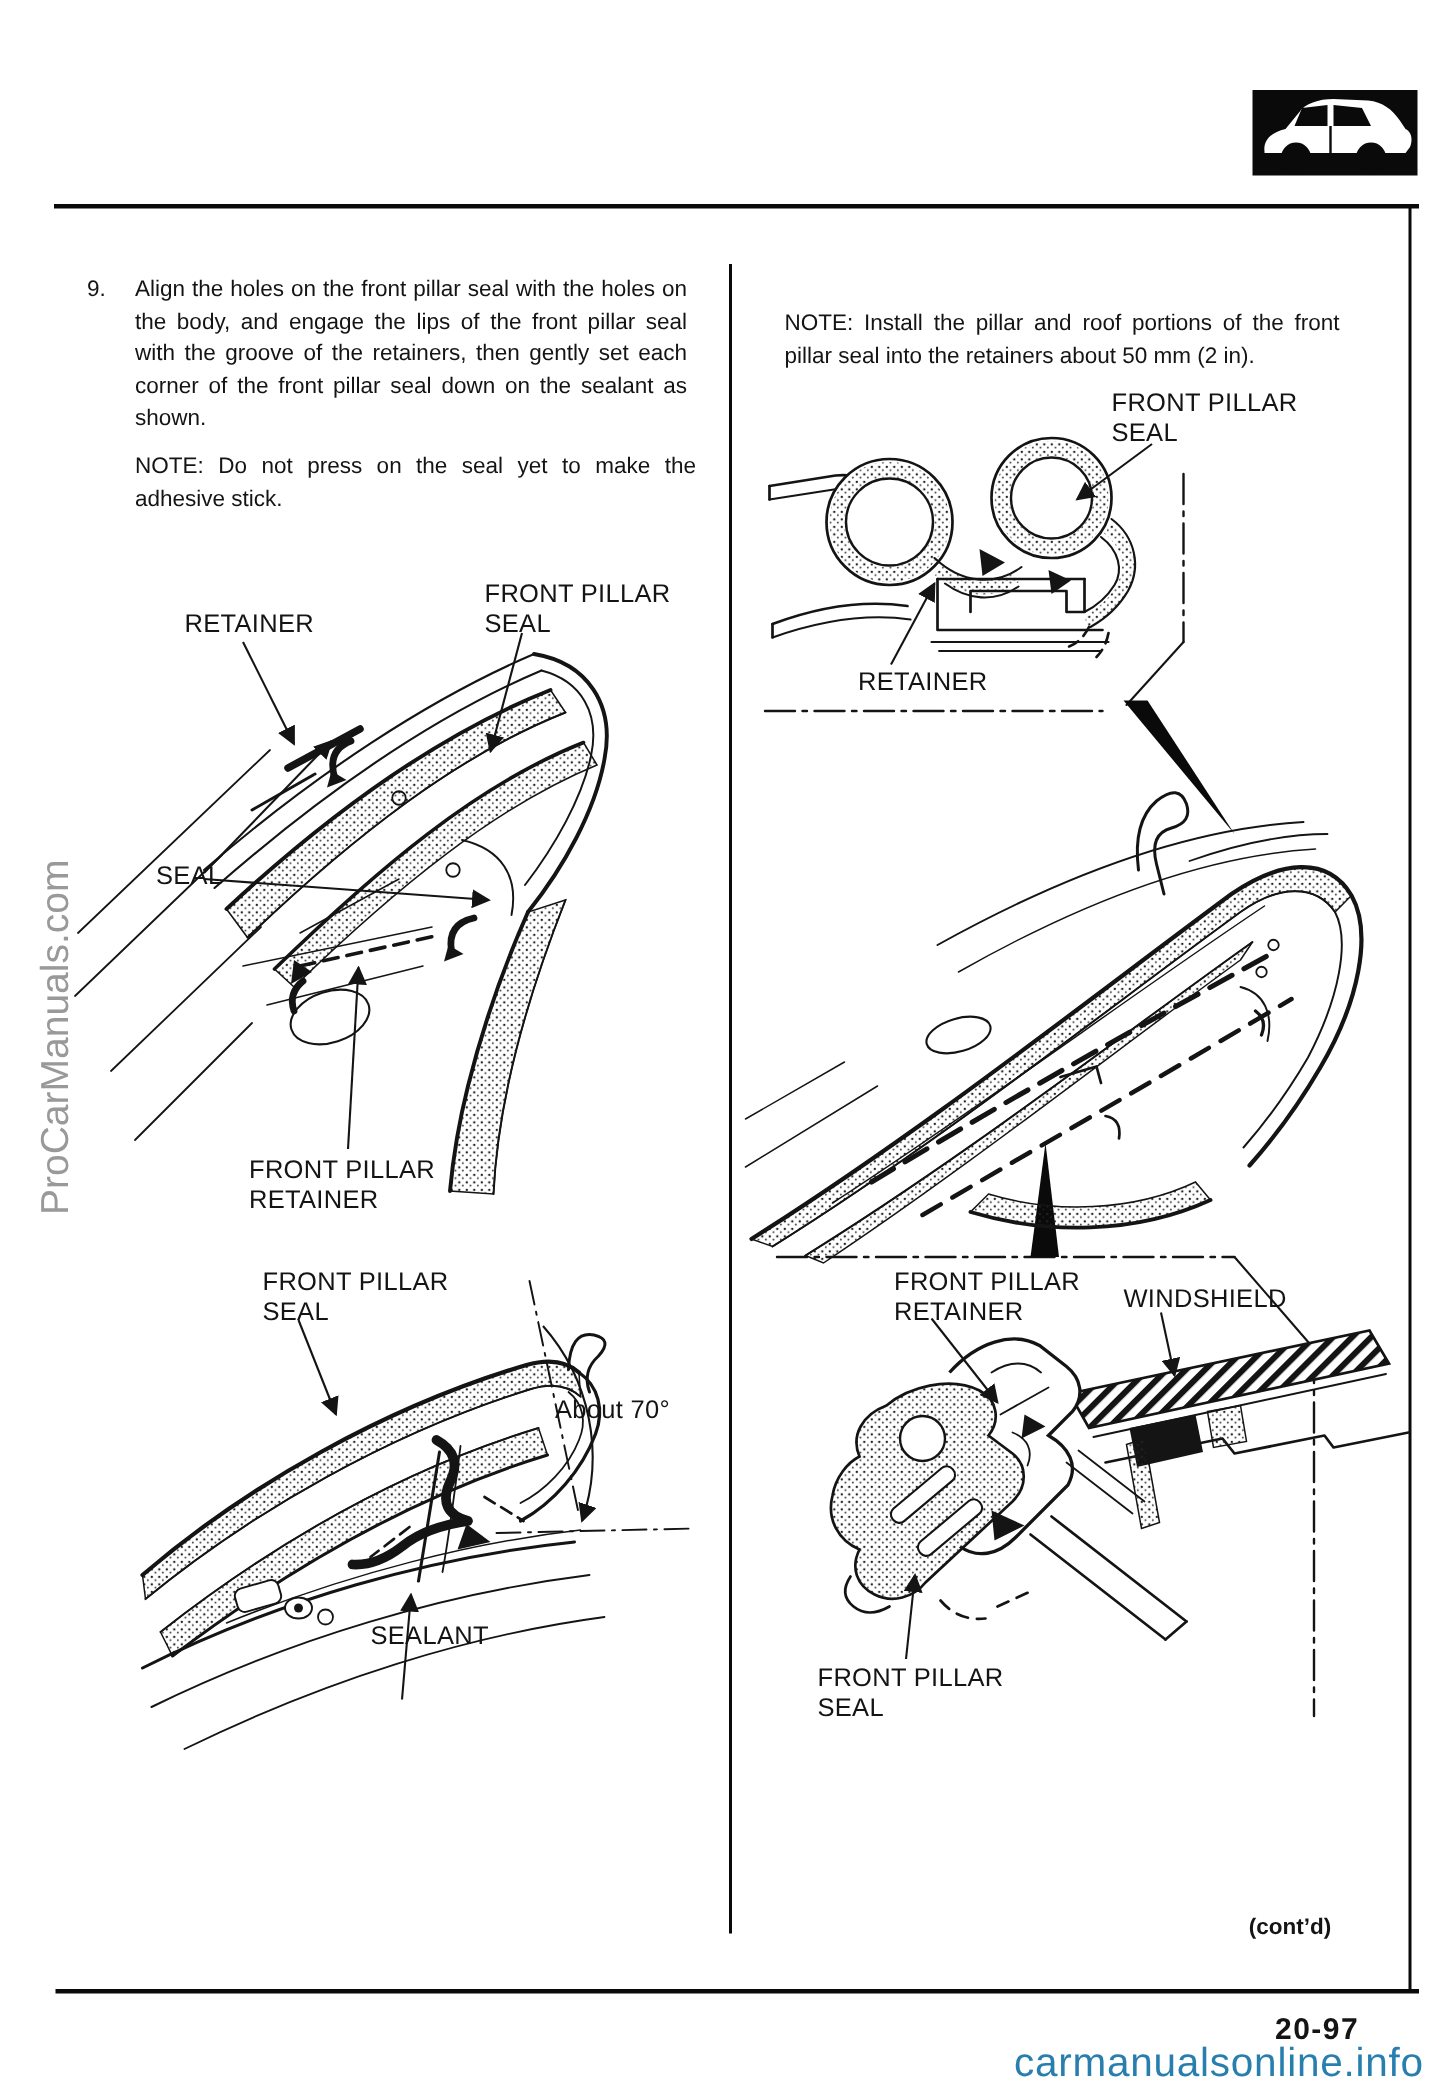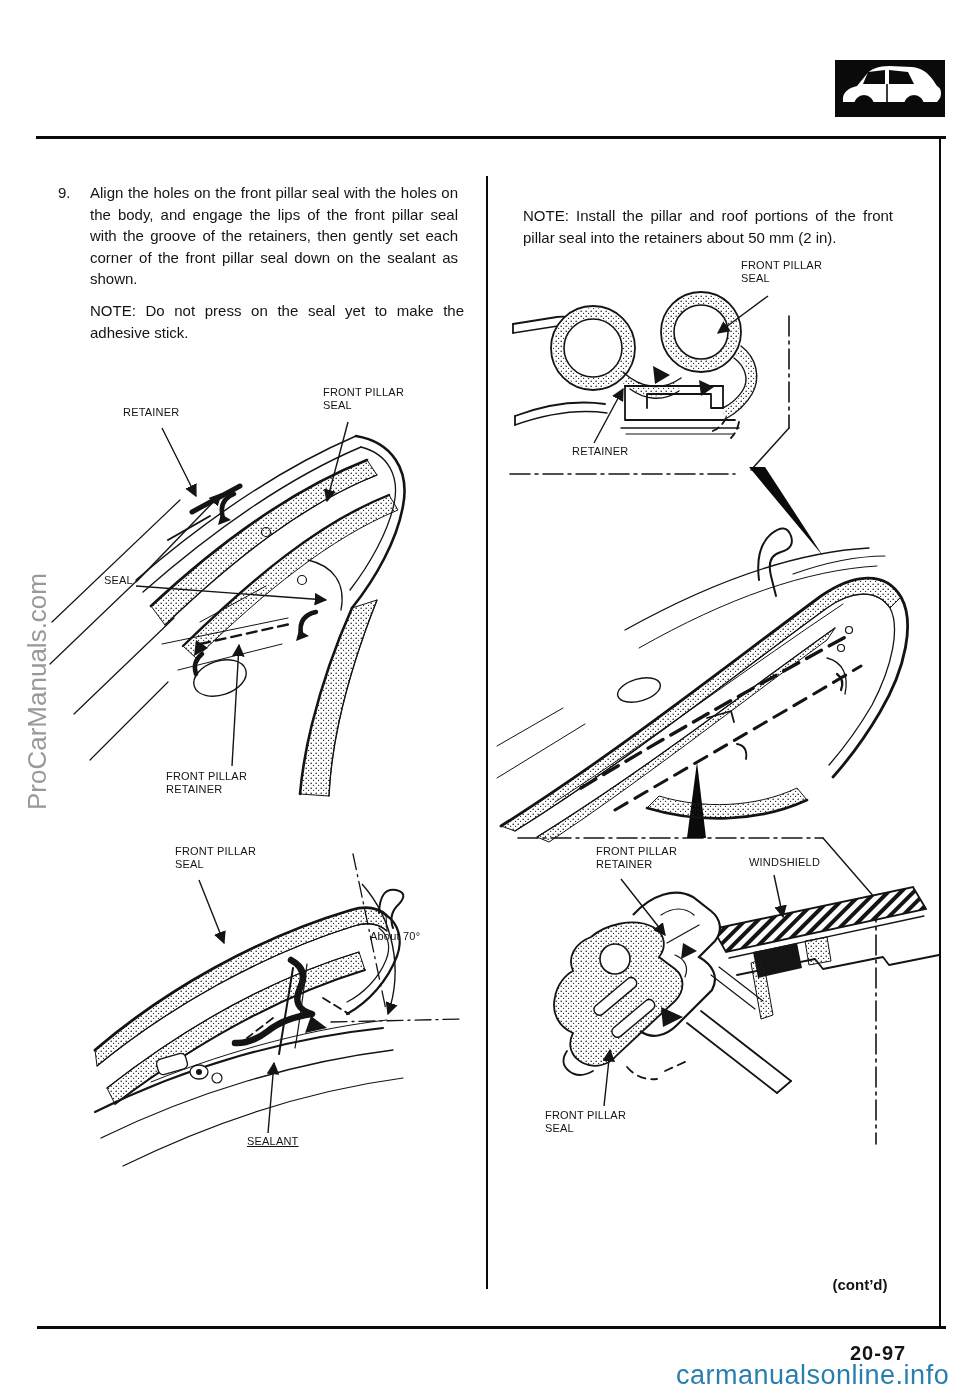--- a/index.html
+++ b/index.html
@@ -1,20 +1,20 @@
 <!DOCTYPE html>
 <html><head>
 <meta charset="utf-8">
 <style>
   html,body{margin:0;padding:0;background:#fff;}
   .page{position:relative;width:960px;height:1391px;background:#fff;overflow:hidden;
         font-family:"Liberation Sans",sans-serif;color:#141414;}
   .rule{position:absolute;background:#0a0a0a;}
   .body-text{position:absolute;font-size:15px;line-height:21.5px;text-align:justify;}
-  .dlabel{position:absolute;font-size:11px;line-height:1.16;white-space:pre-line;letter-spacing:.2px;}
+  .dlabel{position:absolute;font-size:17px;line-height:1.16;white-space:pre-line;letter-spacing:.2px;}
   .stepnum{position:absolute;font-size:15px;line-height:21.5px;}
   .contd{position:absolute;font-size:15px;font-weight:bold;}
   .pagenum{position:absolute;font-size:20px;font-weight:bold;letter-spacing:1px;}
   .wm-bottom{position:absolute;font-size:27px;color:#0369a1;opacity:.85;letter-spacing:.5px;}
   .wm-left{position:absolute;font-size:26px;color:#999;transform:rotate(-90deg);transform-origin:center;
            width:240px;text-align:center;}
   svg{position:absolute;overflow:visible;}
   svg path,svg circle,svg ellipse,svg rect,svg polygon{vector-effect:non-scaling-stroke;}
   .ln{stroke:#141414;fill:none;stroke-linecap:round;stroke-linejoin:round;}
   .leader{stroke:#141414;stroke-width:1.4;fill:none;}
@@ -156,21 +156,21 @@
     <circle cx="122" cy="228" r="5" fill="#fff" stroke="#141414" stroke-width="1.2"></circle>
     <path class="ln" d="M228,148 l26,16" stroke-width="1.8" stroke-dasharray="8 5"></path>
     <path class="ln" d="M178,168 l-26,20" stroke-width="1.8" stroke-dasharray="8 5"></path>
 
     <path class="leader" d="M104,30 L129,93" marker-end="url(#mL2)"></path>
     <path class="leader" d="M173,283 L179,213" marker-end="url(#mL2)"></path>
   </svg>
   <div class="dlabel" style="left:175px;top:845px;">FRONT PILLAR
 SEAL</div>
   <div class="dlabel" style="left:370px;top:930px;">About 70°</div>
-  <div class="dlabel" style="left:247px;top:1135px;text-decoration:underline;">SEALANT</div>
+  <div class="dlabel" style="left:247px;top:1081px;">SEALANT</div>
 
   <svg style="left:487px;top:140px;" width="473" height="1190" viewBox="0 0 473 1190">
     <path class="ln" d="M23,334 H248" stroke-width="1.6" stroke-dasharray="20 5 3 5"></path>
     <path class="ln" d="M302,176 V288" stroke-width="1.6" stroke-dasharray="20 5 3 5"></path>
     <path class="ln" d="M302,288 L264,330" stroke-width="1.4"></path>
     <polygon points="262,327 278,327 336,416" fill="#0a0a0a"></polygon>
     <path class="ln" d="M31,698 H336" stroke-width="1.6" stroke-dasharray="20 5 3 5"></path>
     <path class="ln" d="M336,698 L388,758" stroke-width="1.4"></path>
     <path class="ln" d="M389,762 V1004" stroke-width="1.6" stroke-dasharray="20 5 3 5"></path>
     <polygon points="200,698 219,698 210,622" fill="#0a0a0a"></polygon>

